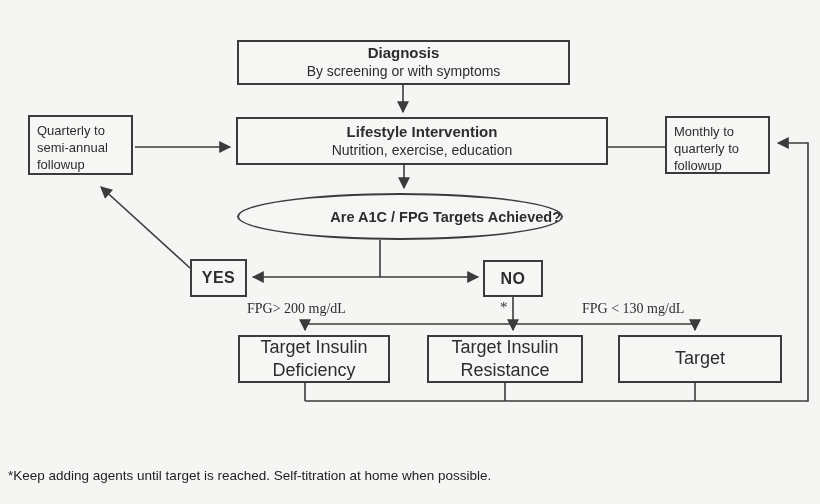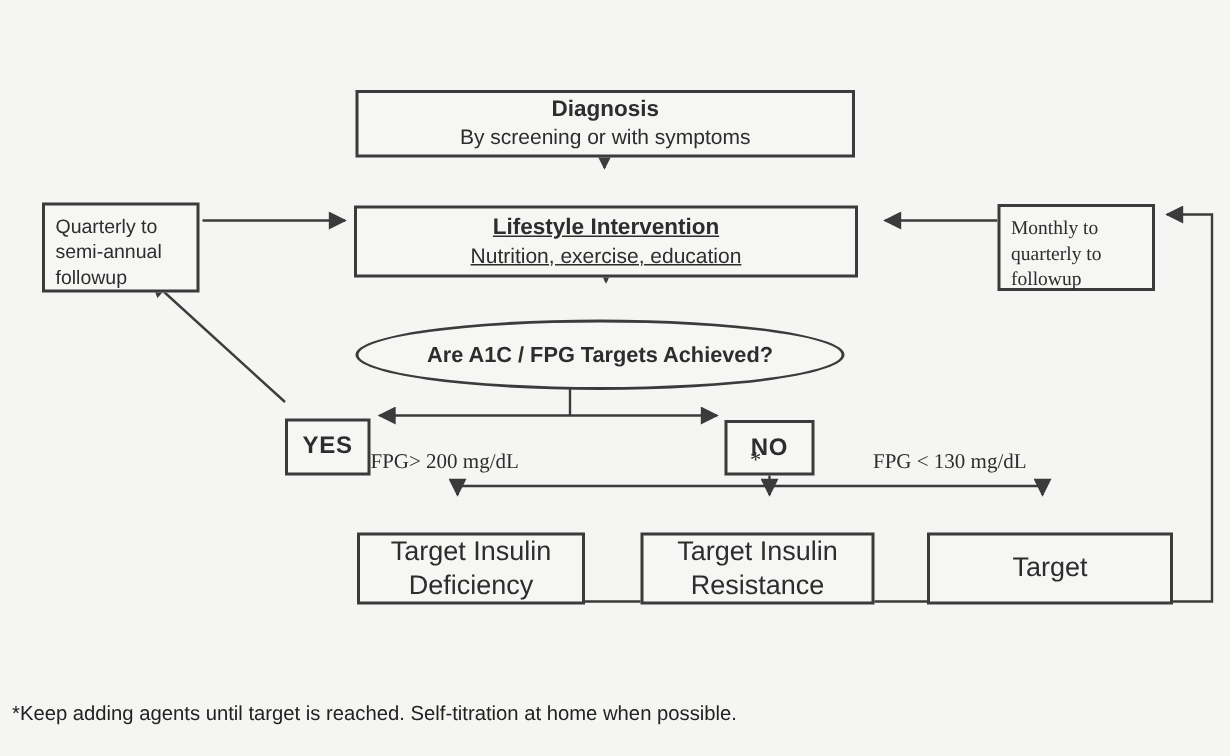--- a/index.html
+++ b/index.html
@@ -13,21 +13,20 @@
   }
   #stage { position: absolute; left: 0; top: 0; width: 820px; height: 504px; }
   #wires { position: absolute; left: 0; top: 0; z-index: 1; }
   .node {
     position: absolute;
     background: #f6f6f4;
     border: 2px solid #3b3b3b;
     box-sizing: border-box;
     z-index: 2;
     text-align: center;
-    margin-top: 20px;
   }
   .node .title { font-weight: bold; font-size: 15px; line-height: 1.25; }
   .node .subtitle { font-size: 14px; line-height: 1.25; }
   .stack { display: flex; flex-direction: column; justify-content: center; height: 100%; }
   .ellipse {
     border-radius: 50%;
     display: flex; align-items: center; justify-content: center;
     font-weight: bold; font-size: 14.5px;
   }
   .small-label {
@@ -92,40 +91,40 @@
     </g>
   </svg>
 
   <div class="node" style="left:237px; top:40px; width:333px; height:45px;">
     <div class="stack">
       <div class="title">Diagnosis</div>
       <div class="subtitle">By screening or with symptoms</div>
     </div>
   </div>
 
-  <div class="node" style="left:236px; top:117px; width:336px; height:48px;text-decoration:underline;">
+  <div class="node" style="left:236px; top:117px; width:372px; height:48px;">
     <div class="stack">
       <div class="title">Lifestyle Intervention</div>
       <div class="subtitle">Nutrition, exercise, education</div>
     </div>
   </div>
 
-  <div class="node ellipse" style="left:237px; top:193px; width:326px; height:47px;">
+  <div class="node ellipse" style="left:237px; top:193px; width:326px; height:47px;justify-content:flex-end;">
     <span>Are A1C / FPG Targets Achieved?</span>
   </div>
 
   <div class="node" style="left:28px; top:115px; width:105px; height:60px;">
     <div class="small-label">
       <div>Quarterly to</div>
       <div>semi-annual</div>
       <div>followup</div>
     </div>
   </div>
 
-  <div class="node" style="left:665px; top:116px; width:105px; height:58px;font-family:Liberation Serif, serif;">
+  <div class="node" style="left:665px; top:116px; width:105px; height:58px;">
     <div class="small-label">
       <div>Monthly to</div>
       <div>quarterly to</div>
       <div>followup</div>
     </div>
   </div>
 
   <div class="node yn" style="left:190px; top:259px; width:57px; height:38px;">
     <span>YES</span>
   </div>

